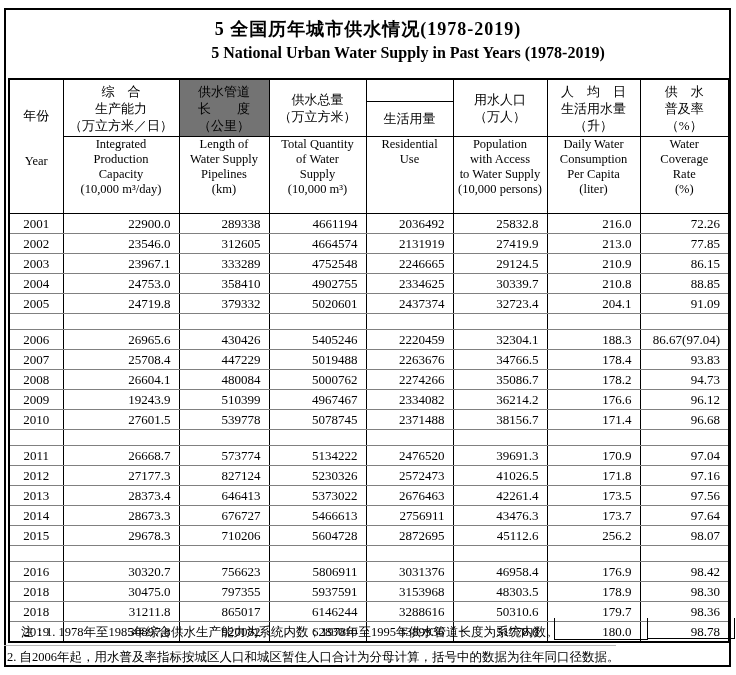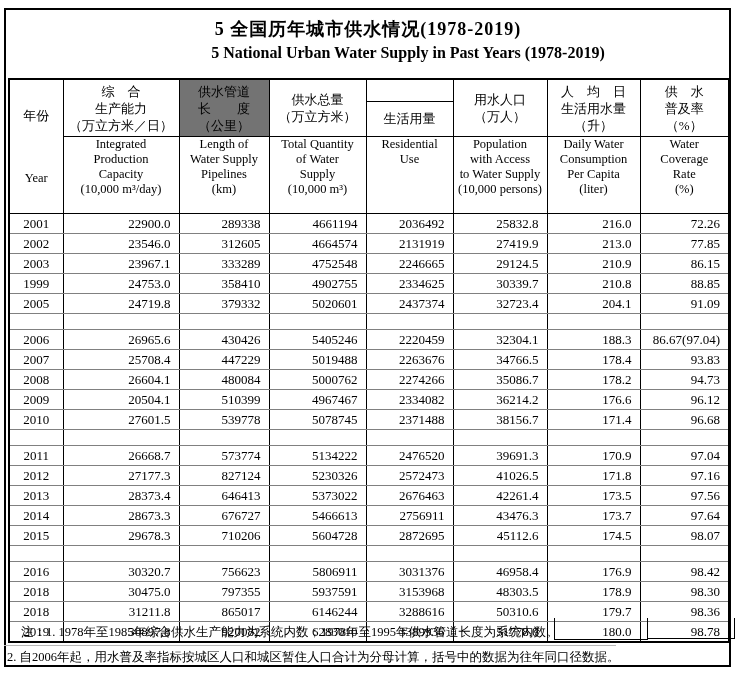--- a/index.html
+++ b/index.html
@@ -32,21 +32,21 @@
     font-weight:normal; vertical-align:middle;
   }
   tr.cn-row { height:57px; }
   tr.en-row { height:77px; }
   .cnh { white-space:pre-line; font-size:13px; line-height:17px; display:block; text-align:center; }
   .enh { white-space:pre-line; font-size:12.5px; line-height:15px; display:block; text-align:center; }
   th.en-cell { vertical-align:top; padding-top:5px; }
   th.year-head { vertical-align:top; }
   .year-head-inner { display:flex; flex-direction:column; align-items:center; }
   .year-zh { margin-top:27px; font-size:13px; }
-  .year-en { margin-top:46px; font-size:12.5px;text-align:center; }
+  .year-en { margin-top:29px; font-size:12.5px;text-align:center; }
   th.hl-cell { background:#ff0000; }
   th.split-cell { vertical-align:top; }
   .split-top { height:21px; border-bottom:1px solid #000; }
   .split-label { height:34px; display:flex; align-items:center; justify-content:center; font-size:13px; }
   tbody td {
     border-left:1px solid #000; border-right:1px solid #000;
     border-bottom:1px solid #808080;
     font-size:13px; line-height:18px; height:19px;
     overflow:hidden;
   }
@@ -195,21 +195,21 @@
         <td class="year">2003</td>
         <td class="num">23967.1</td>
         <td class="num">333289</td>
         <td class="num">4752548</td>
         <td class="num">2246665</td>
         <td class="num">29124.5</td>
         <td class="num">210.9</td>
         <td class="num">86.15</td>
       </tr>
       <tr>
-        <td class="year">1999</td>
+        <td class="year">2004</td>
         <td class="num">24753.0</td>
         <td class="num">358410</td>
         <td class="num">4902755</td>
         <td class="num">2334625</td>
         <td class="num">30339.7</td>
         <td class="num">210.8</td>
         <td class="num">88.85</td>
       </tr>
       <tr>
         <td class="year">2005</td>
@@ -256,21 +256,21 @@
         <td class="num">26604.1</td>
         <td class="num">480084</td>
         <td class="num">5000762</td>
         <td class="num">2274266</td>
         <td class="num">35086.7</td>
         <td class="num">178.2</td>
         <td class="num">94.73</td>
       </tr>
       <tr>
         <td class="year">2009</td>
-        <td class="num">20504.1</td>
+        <td class="num">19243.9</td>
         <td class="num">510399</td>
         <td class="num">4967467</td>
         <td class="num">2334082</td>
         <td class="num">36214.2</td>
         <td class="num">176.6</td>
         <td class="num">96.12</td>
       </tr>
       <tr>
         <td class="year">2010</td>
         <td class="num">27601.5</td>
@@ -331,21 +331,21 @@
         <td class="num">173.7</td>
         <td class="num">97.64</td>
       </tr>
       <tr>
         <td class="year">2015</td>
         <td class="num">29678.3</td>
         <td class="num">710206</td>
         <td class="num">5604728</td>
         <td class="num">2872695</td>
         <td class="num">45112.6</td>
-        <td class="num">174.5</td>
+        <td class="num">256.2</td>
         <td class="num">98.07</td>
       </tr>
       <tr class="sep">
         <td></td>
         <td></td>
         <td></td>
         <td></td>
         <td></td>
         <td></td>
         <td></td>

